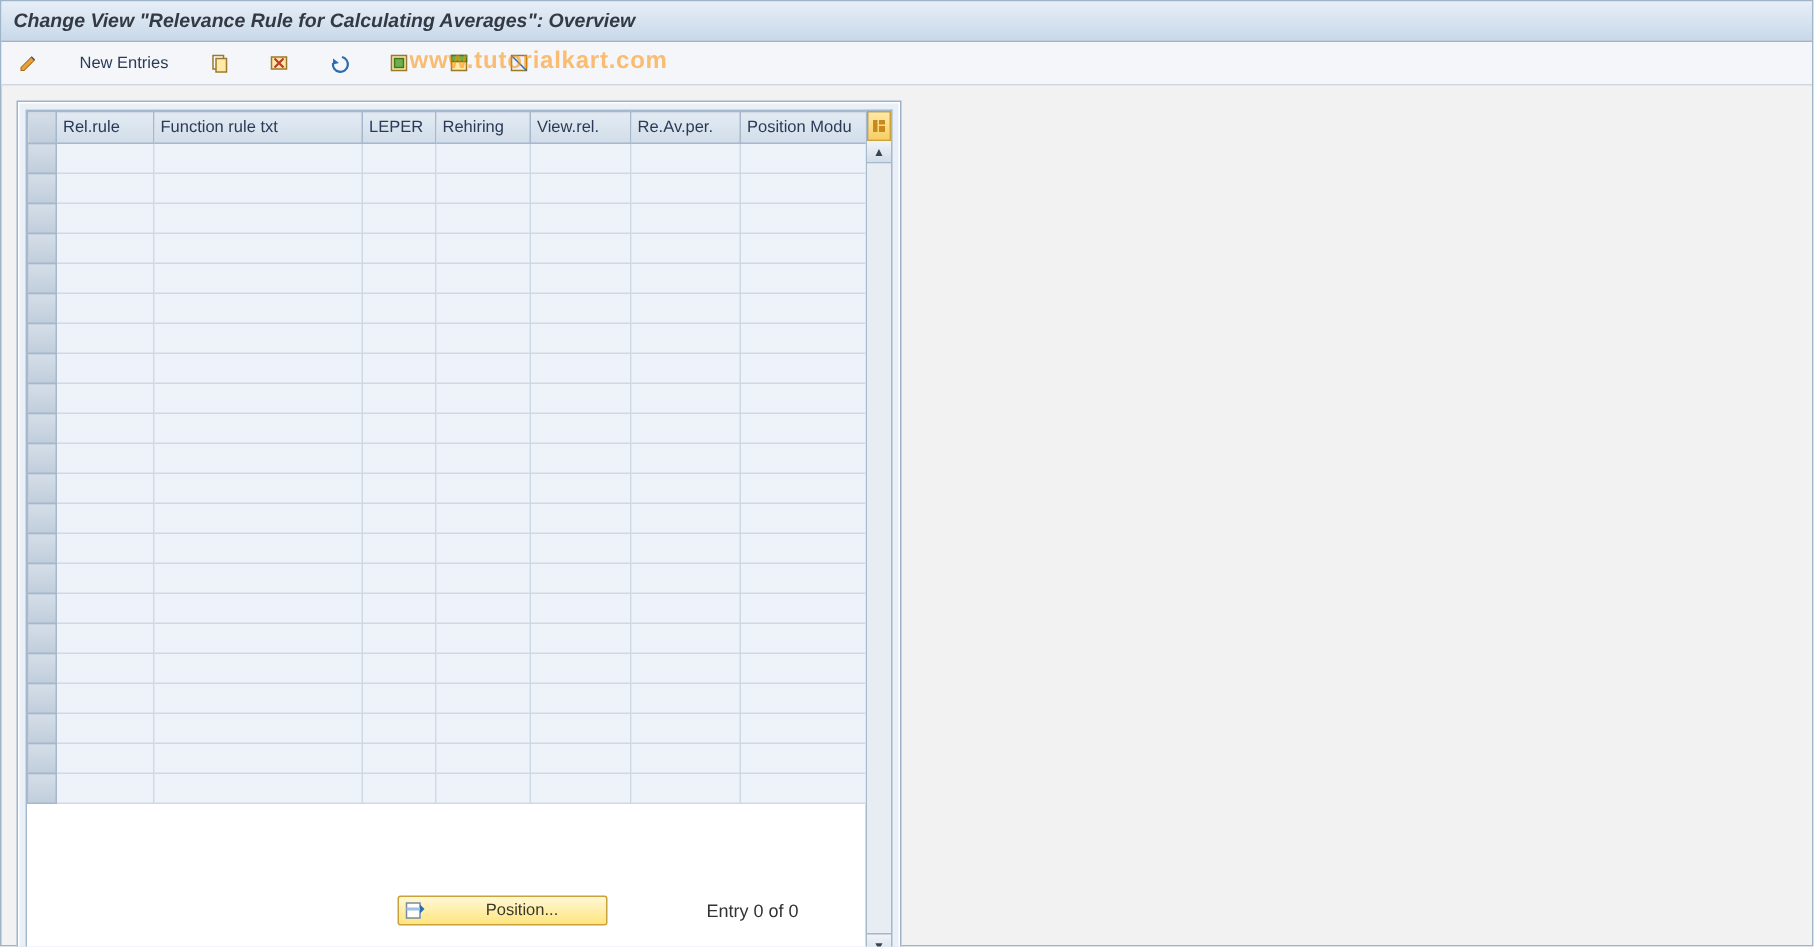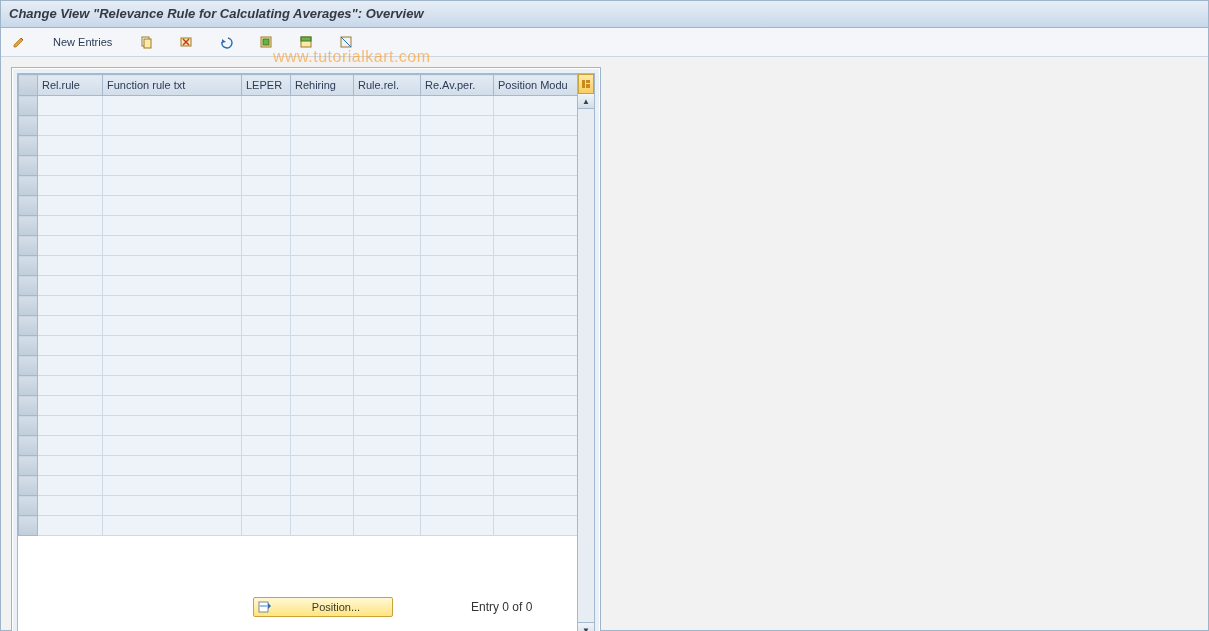--- a/index.html
+++ b/index.html
@@ -55,23 +55,23 @@
     cursor: pointer;
   }
   .toolbar .tb-text {
     color: #2b3b55;
     cursor: pointer;
     padding: 2px 4px;
   }
   .watermark {
     position: absolute;
     left: 272px;
-    top: 20px;
+    top: 4px;
     font-size: 16px;
-    font-weight: normal;
+    font-weight: bold;
     color: rgba(255,140,0,0.55);
     letter-spacing: 0.5px;
     pointer-events: none;
     user-select: none;
   }
   .content {
     position: relative;
     padding: 10px;
   }
   .grid-frame {
@@ -204,21 +204,21 @@
     position: absolute;
     left: 0;
     top: 592px;
     width: 800px;
     height: 28px;
     display:flex;
     align-items:center;
   }
   .position-btn {
     position:absolute;
-    left: 252px;
+    left: 264px;
     width: 140px;
     height: 20px;
     background: linear-gradient(to bottom,#fff8d6,#ffe57f);
     border:1px solid #caa23a;
     border-radius:2px;
     display:flex;
     align-items:center;
     cursor:pointer;
     box-sizing:border-box;
     padding:0 4px;
@@ -298,21 +298,21 @@
           <div class="grid-main">
             <table class="grid" id="data-table">
               <thead>
                 <tr id="header-row">
                   <th class="rowsel-head"></th>
 
                 <th style="width: 56px;">Rel.rule</th>
                     <th style="width: 130px;">Function rule txt</th>
                     <th style="width: 40px;">LEPER</th>
                     <th style="width: 54px; margin-left: 36px;">Rehiring</th>
-                    <th style="width: 58px;">Rule.rel.</th>
+                    <th style="width: 58px;">View.rel.</th>
                     <th style="width: 64px;">Re.Av.per.</th>
                     <th style="width: 80px;">Position Modu</th>
                   </tr>
               </thead>
               <tbody id="table-body">
 
               <tr>
                     <td class="rowsel"></td>
                     <td></td>
                     <td></td>

